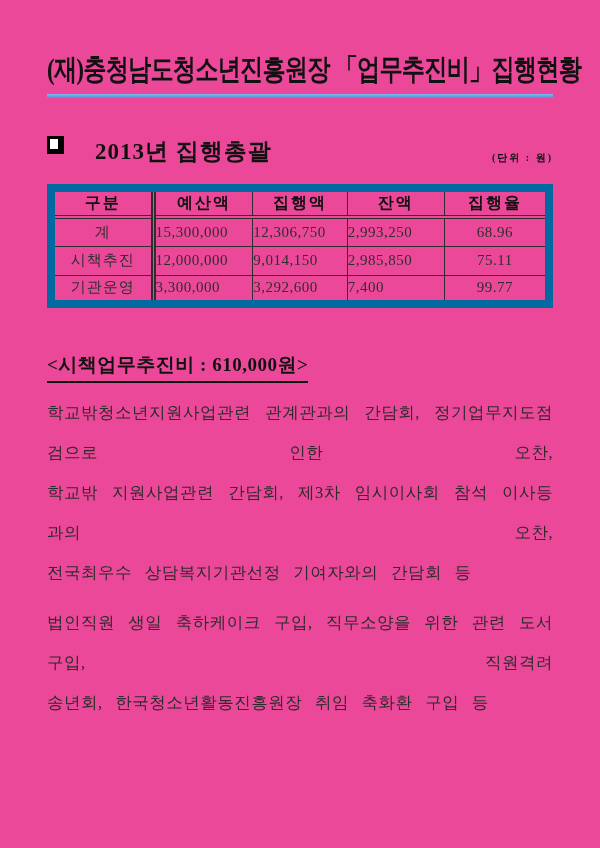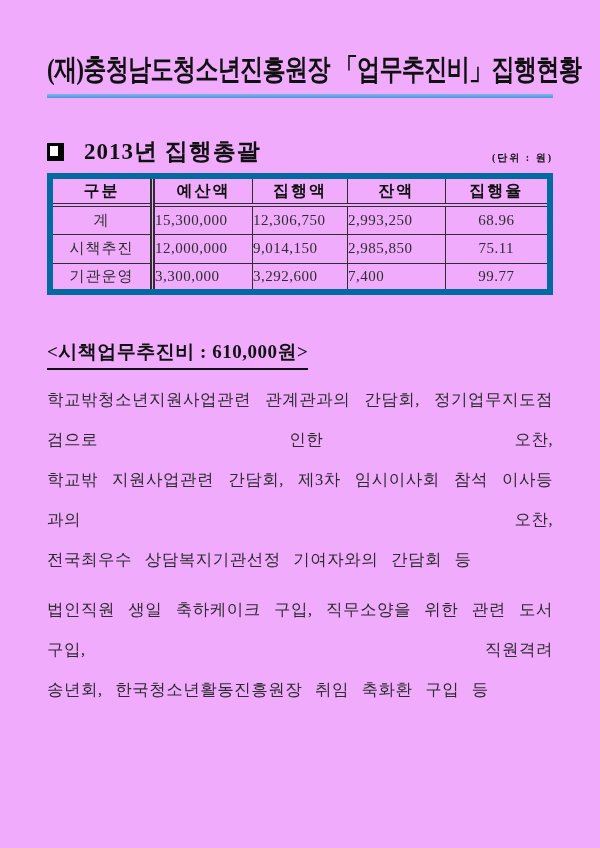--- a/index.html
+++ b/index.html
@@ -1,21 +1,21 @@
 <!DOCTYPE html>
 <html><head>
 <meta charset="utf-8">
 <style>
   * { margin: 0; padding: 0; box-sizing: border-box; }
   html, body { background: #ffffff; }
   .page {
     position: relative;
     width: 600px;
     height: 848px;
-    background: #f0abfc;
+    background: #ec4899;
     font-family: "Liberation Serif", "DejaVu Serif", serif;
     color: #1a1a1a;
     padding: 50px 47px 0 47px;
     overflow: hidden;
   }
 
   
   .doc-title {
     font-size: 29px;
     font-weight: bold;
@@ -34,22 +34,21 @@
   }
 
   
   .section-head {
     display: flex;
     justify-content: space-between;
     align-items: flex-end;
   }
   .section-head-left {
     display: flex;
-    align-items: center;
-    gap: 20px;
+    gap: 31px;
   }
   .square-bullet {
     width: 17px;
     height: 18px;
     border: 3px solid #000;
     border-right-width: 6px;
     border-bottom-width: 5px;
     background: #fff;
     flex: 0 0 auto;
   }
@@ -67,23 +66,23 @@
     color: #111;
     padding-bottom: 2px;
     white-space: nowrap;
   }
   .sec1 { margin-top: 38px; }
   .sec2 { margin-top: 58px; }
 
   
   table.summary {
     width: 100%;
-    margin-top: 6px;
+    margin-top: 17px;
     border-collapse: collapse;
-    border: 6px solid #0369a1;
+    border: 8px solid #0369a1;
     table-layout: fixed;
   }
   table.summary th, table.summary td {
     border: 1px solid #2e2e2e;
     height: 29px;
     font-size: 15px;
     color: #2e2e2e;
     vertical-align: middle;
   }
   table.summary th {

